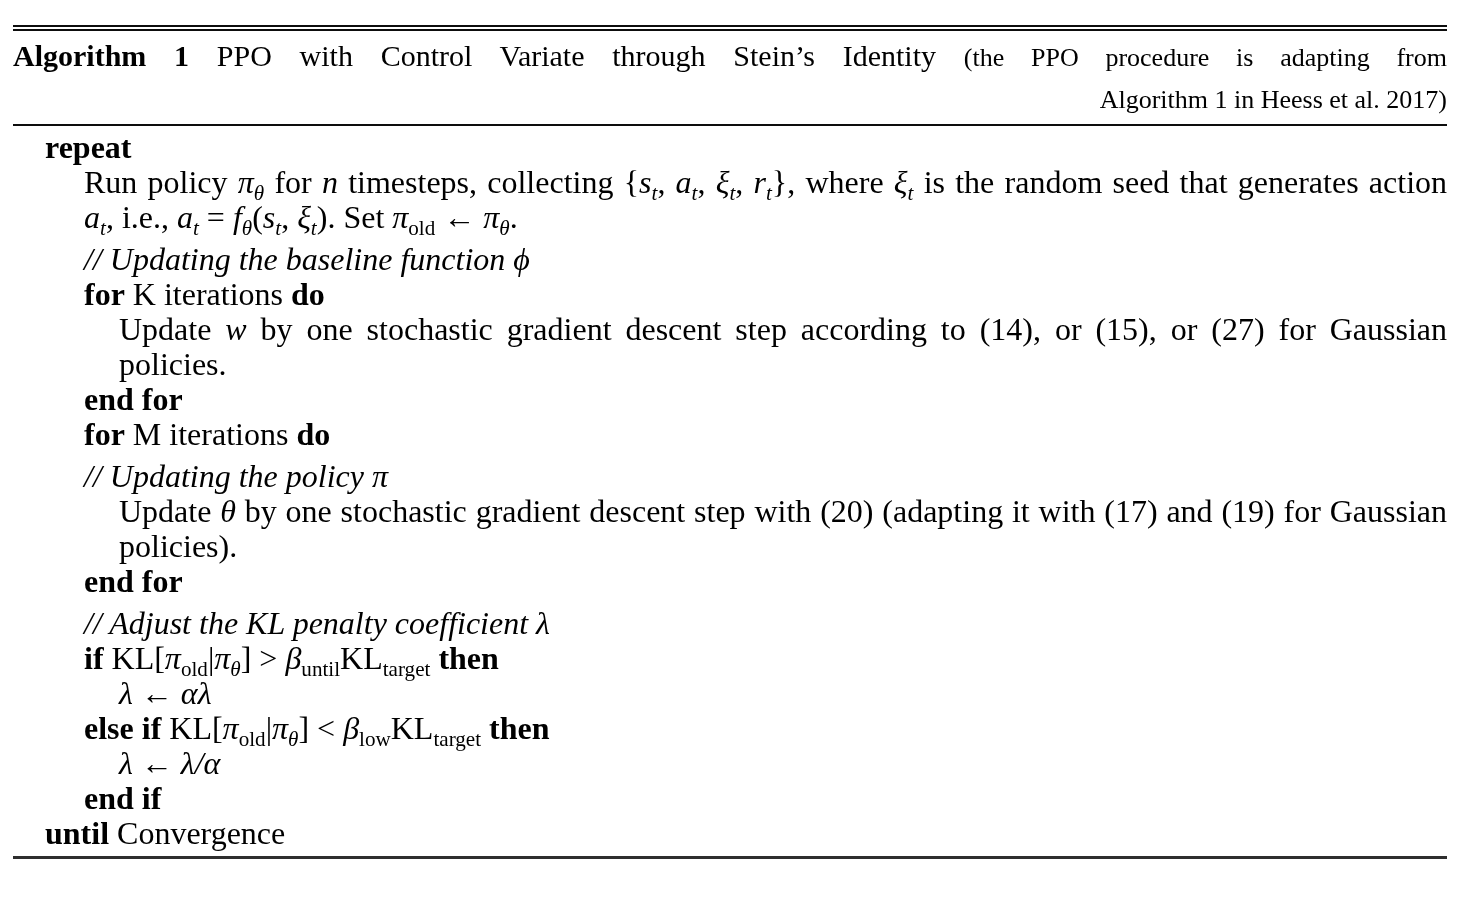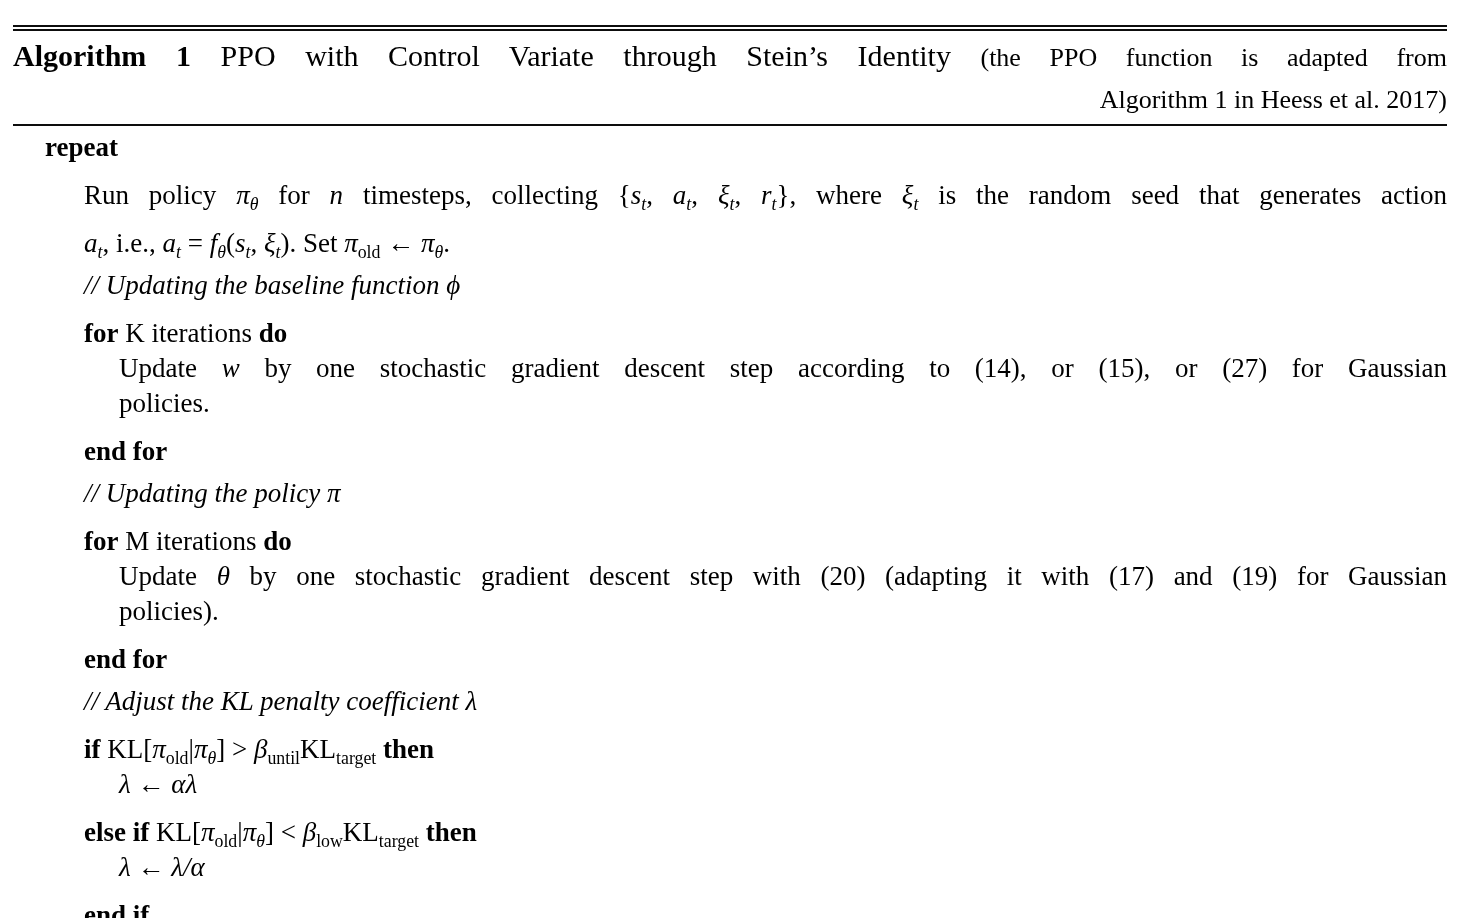--- a/index.html
+++ b/index.html
@@ -25,57 +25,57 @@
     font-size: 30px;
     line-height: 40px;
     white-space: nowrap;
     text-align: right;
   }
   .hline.stretch { white-space: normal; }
   .small { font-size: 26px; }
   .midrule { border-top: 2px solid #0d0d0d; }
   .algo-body { padding-top: 4px; }
   .line {
-    font-size: 27px;
+    font-size: 32px;
     line-height: 35px;
     white-space: nowrap;
   }
   .line.stretch { white-space: normal; }
   .stretch { text-align: justify; text-align-last: justify; }
   .indent-0 { padding-left: 32px; }
-  .indent-1 { padding-left: 71px; margin-top: 13px; }
+  .indent-1 { padding-left: 71px; }
   .indent-2 { padding-left: 106px; }
   .gap { margin-top: 7px; }
   .it { font-style: italic; }
   .bf { font-weight: bold; }
   sub { font-size: 66%; line-height: 0; }
   sub.it { font-style: italic; }
   .botrule { border-top: 3px solid #2e2e2e; margin-top: 5px; }
 </style>
 </head>
 <body>
 
 <div class="page">
   <div class="toprule" style="border-top-color: rgb(13, 13, 13); border-bottom-color: rgb(13, 13, 13);"></div>
   <div class="header">
-      <div class="hline stretch"><span class="bf">Algorithm 1</span><span> PPO with Control Variate through Stein’s Identity </span><span class="small">(the PPO function is adapted from</span></div>
+      <div class="hline stretch"><span class="bf">Algorithm 1</span><span> PPO with Control Variate through Stein’s Identity </span><span class="small">(the PPO procedure is adapting from</span></div>
       <div class="hline"><span class="small">Algorithm 1 in Heess et al. 2017)</span></div>
     </div>
   <div class="midrule" style="border-top-color: rgb(13, 13, 13);"></div>
   <div class="algo-body">
       <div class="line indent-0"><span class="bf">repeat</span></div>
       <div class="line indent-1 stretch"><span>Run policy </span><span class="it">π</span><sub class="it">θ</sub><span> for </span><span class="it">n</span><span> timesteps, collecting {</span><span class="it">s</span><sub class="it">t</sub><span>, </span><span class="it">a</span><sub class="it">t</sub><span>, </span><span class="it">ξ</span><sub class="it">t</sub><span>, </span><span class="it">r</span><sub class="it">t</sub><span>}, where </span><span class="it">ξ</span><sub class="it">t</sub><span> is the random seed that generates action</span></div>
       <div class="line indent-1"><span class="it">a</span><sub class="it">t</sub><span>, i.e., </span><span class="it">a</span><sub class="it">t</sub><span> = </span><span class="it">f</span><sub class="it">θ</sub><span>(</span><span class="it">s</span><sub class="it">t</sub><span>, </span><span class="it">ξ</span><sub class="it">t</sub><span>). Set </span><span class="it">π</span><sub>old</sub><span> ← </span><span class="it">π</span><sub class="it">θ</sub><span>.</span></div>
       <div class="line indent-1 gap"><span class="it">// Updating the baseline function ϕ</span></div>
       <div class="line indent-1"><span class="bf">for</span><span> K iterations </span><span class="bf">do</span></div>
       <div class="line indent-2 stretch"><span>Update </span><span class="it">w</span><span> by one stochastic gradient descent step according to (14), or (15), or (27) for Gaussian</span></div>
       <div class="line indent-2"><span>policies.</span></div>
       <div class="line indent-1"><span class="bf">end for</span></div>
+      <div class="line indent-1"><span class="bf">for</span><span> M iterations </span><span class="bf">do</span></div>
       <div class="line indent-1 gap"><span class="it">// Updating the policy π</span></div>
-      <div class="line indent-1"><span class="bf">for</span><span> M iterations </span><span class="bf">do</span></div>
       <div class="line indent-2 stretch"><span>Update </span><span class="it">θ</span><span> by one stochastic gradient descent step with (20) (adapting it with (17) and (19) for Gaussian</span></div>
       <div class="line indent-2"><span>policies).</span></div>
       <div class="line indent-1"><span class="bf">end for</span></div>
       <div class="line indent-1 gap"><span class="it">// Adjust the KL penalty coefficient λ</span></div>
       <div class="line indent-1"><span class="bf">if</span><span> KL[</span><span class="it">π</span><sub>old</sub><span>|</span><span class="it">π</span><sub class="it">θ</sub><span>] &gt; </span><span class="it">β</span><sub>until</sub><span>KL</span><sub>target</sub><span> </span><span class="bf">then</span></div>
       <div class="line indent-2"><span class="it">λ</span><span> ← </span><span class="it">αλ</span></div>
       <div class="line indent-1"><span class="bf">else if</span><span> KL[</span><span class="it">π</span><sub>old</sub><span>|</span><span class="it">π</span><sub class="it">θ</sub><span>] &lt; </span><span class="it">β</span><sub>low</sub><span>KL</span><sub>target</sub><span> </span><span class="bf">then</span></div>
       <div class="line indent-2"><span class="it">λ</span><span> ← </span><span class="it">λ/α</span></div>
       <div class="line indent-1"><span class="bf">end if</span></div>
       <div class="line indent-0"><span class="bf">until</span><span> Convergence</span></div>

